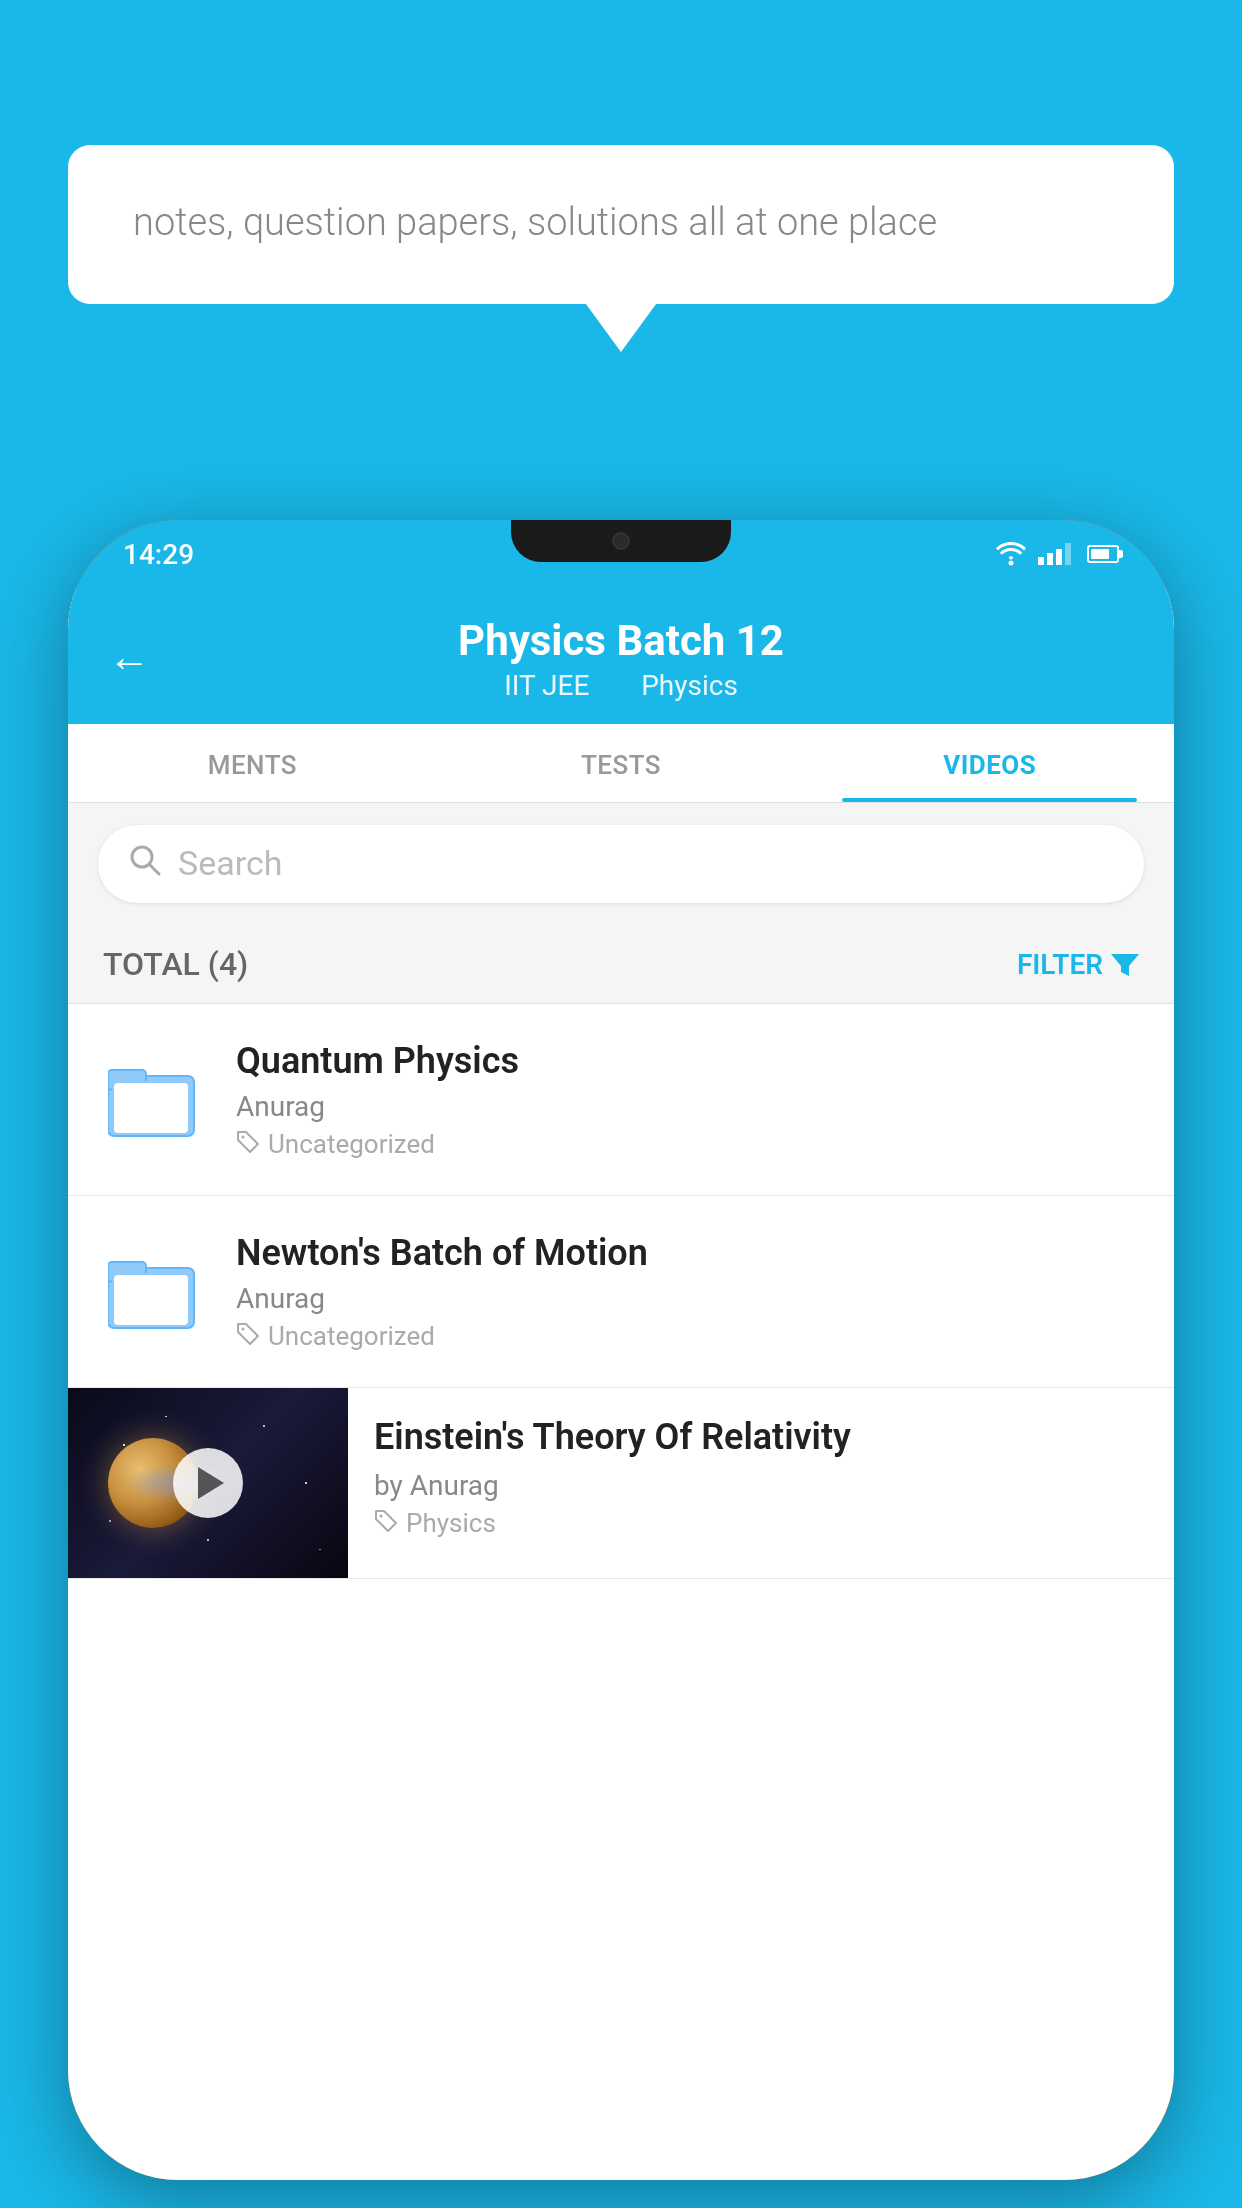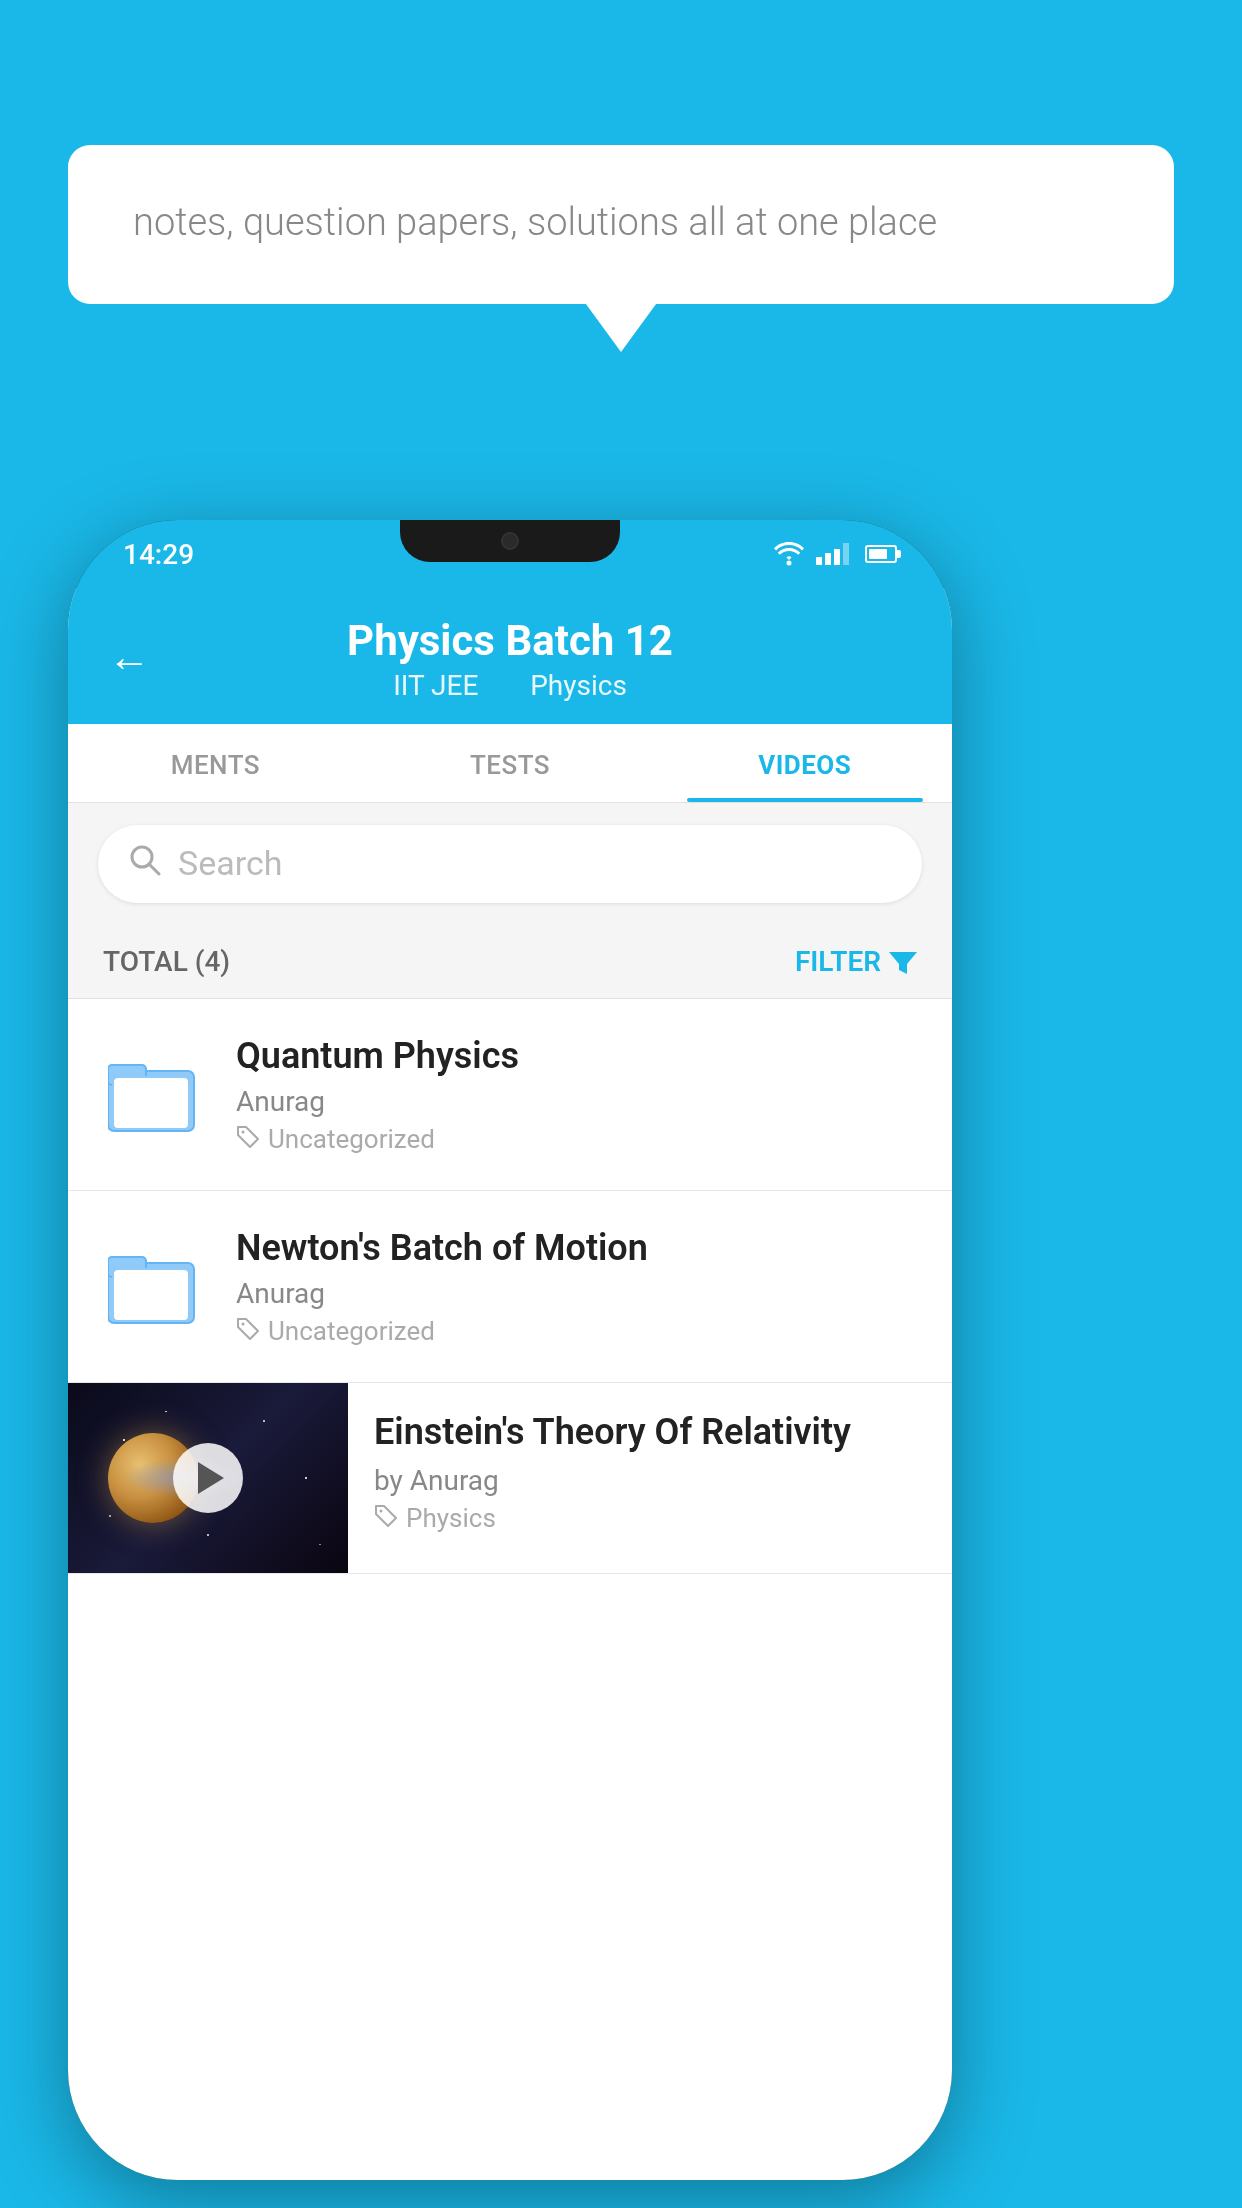--- a/index.html
+++ b/index.html
@@ -54,23 +54,23 @@
       color: #888;
       font-weight: 300;
     }
 
     
     .phone-frame {
       position: absolute;
       top: 520px;
       left: 68px;
       right: 62px;
-      width: 884px;
+      width: 1106px;
       height: 1660px;
-      background: #14532d;
+      background: #f97316;
       border-radius: 110px;
       overflow: hidden;
       box-shadow: 0 20px 80px rgba(0,0,0,0.35);
     }
 
     
     .phone-top-bar {
       width: 100%;
       height: 68px;
       background: #1ab8e8;
@@ -269,21 +269,21 @@
     .filter-bar {
       display: flex;
       justify-content: space-between;
       align-items: center;
       padding: 20px 35px;
       background: #f5f5f5;
       border-bottom: 1px solid #e0e0e0;
     }
 
     .total-count {
-      font-size: 28px;
+      font-size: 32px;
       color: #666;
       font-weight: 500;
     }
 
     .filter-btn {
       display: flex;
       align-items: center;
       gap: 8px;
       color: #1ab8e8;
       font-size: 28px;

